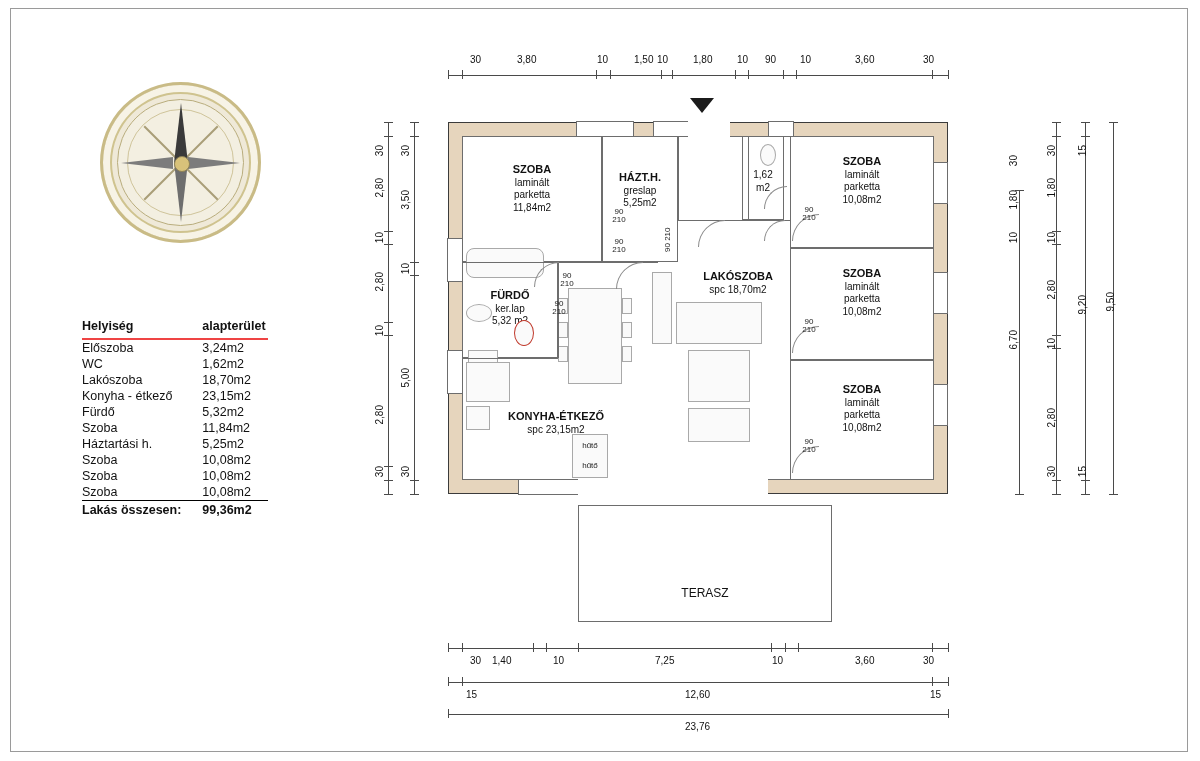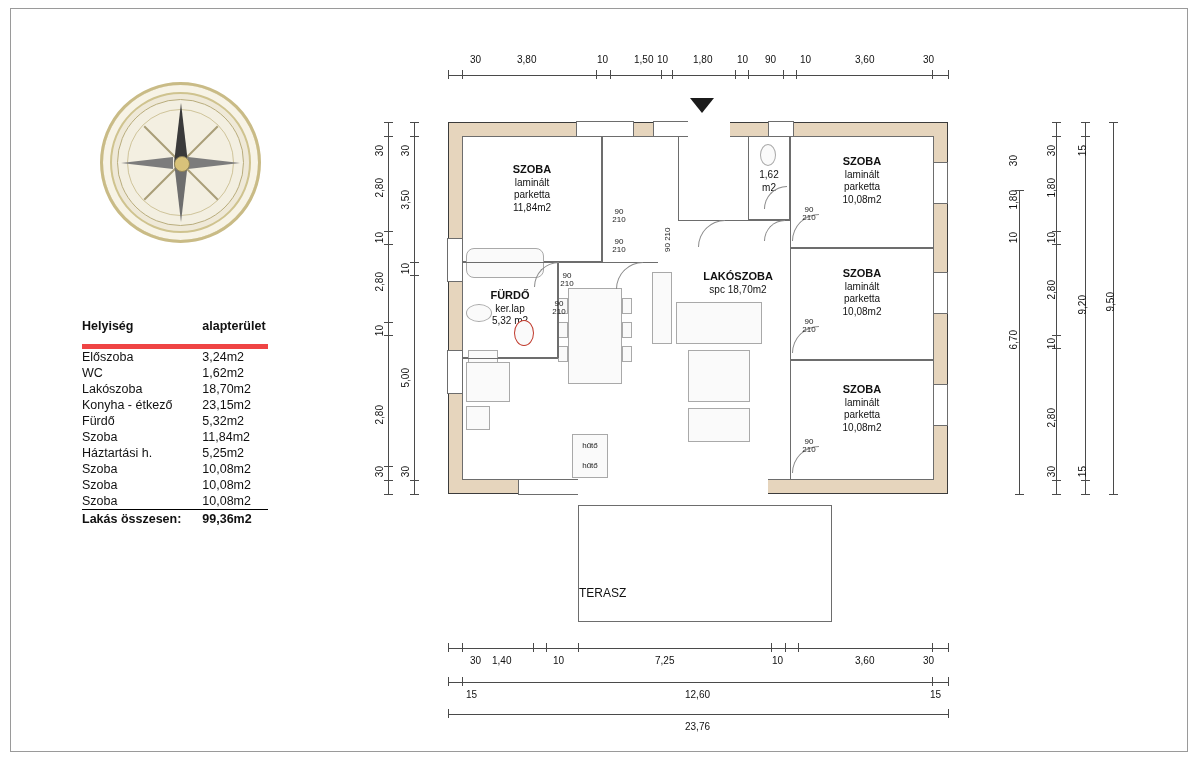--- a/index.html
+++ b/index.html
@@ -25,21 +25,21 @@
   .needle-d2{transform:translate(-1px,-52px) rotate(135deg);}
   .needle-d3{transform:translate(-1px,-52px) rotate(225deg);}
   .needle-d4{transform:translate(-1px,-52px) rotate(315deg);}
   .compass .hub{position:absolute;left:50%;top:50%;width:14px;height:14px;margin:-7px 0 0 -7px;border-radius:50%;background:#d8c27a;border:1px solid #8e8257;}
 
   
   .legend{position:absolute;left:82px;top:318px;width:186px;font-size:12.5px;color:#111;}
   .legend table{border-collapse:collapse;width:100%;}
   .legend td{padding:1px 0;white-space:nowrap;}
   .legend td.val{text-align:left;padding-left:18px;}
-  .legend .hdr td{font-weight:bold;border-bottom:5px solid #ef4444;padding-bottom:11px;}
+  .legend .hdr td{font-weight:bold;border-bottom:2px solid #ef4444;padding-bottom:5px;}
   .legend .total td{font-weight:bold;border-top:1px solid #000;padding-top:2px;}
 
   
   .plan{position:absolute;left:448px;top:122px;width:500px;height:372px;}
   .walls{position:absolute;inset:0;background:#e6d5bd;border:1px solid #3b3b3b;}
   .inner{position:absolute;left:14px;top:14px;right:14px;bottom:14px;background:#ffffff;border:1px solid #6d6d6d;}
 
   .room{position:absolute;box-sizing:border-box;border:1px solid #6d6d6d;background:#ffffff;
         font-size:10px;color:#111;text-align:center;line-height:1.25;}
   .room .nm{font-weight:bold;font-size:11px;}
@@ -59,21 +59,21 @@
   .dimv{width:1px;}
   .tick{position:absolute;width:1px;height:9px;background:#4a4a4a;}
   .tickh{position:absolute;height:1px;width:9px;background:#4a4a4a;}
   .dim{position:absolute;font-size:10px;color:#111;}
   .dimv-t{position:absolute;font-size:10px;color:#111;writing-mode:vertical-rl;transform:rotate(180deg);}
 
   .arrow-n{position:absolute;left:690px;top:98px;width:0;height:0;
      border-left:12px solid transparent;border-right:12px solid transparent;border-top:15px solid #1b1b1b;}
 
   .terasz{position:absolute;left:578px;top:505px;width:252px;height:115px;border:1px solid #6d6d6d;background:#fff;}
-  .terasz span{position:absolute;left:0;right:0;top:80px;text-align:left;font-size:12px;color:#111;}
+  .terasz span{position:absolute;left:0;right:0;top:80px;text-align:center;font-size:12px;color:#111;}
 </style>
 </head>
 <body>
 
 <div id="page">
   <div class="frame"></div>
 
   <div class="compass">
     <div class="ring"></div>
     <div class="ring2"></div>
@@ -273,23 +273,30 @@
 
     <div class="room" style="left:14px;top:14px;width:140px;height:126px;">
       <div style="margin-top:26px;">
         <div class="nm">SZOBA</div>
         <div>laminált</div>
         <div>parketta</div>
         <div>11,84m2</div>
       </div>
     </div>
 
-
-
-    <div class="room" style="left:300px;top:14px;width:42px;height:84px;">
+    <div class="room" style="left:154px;top:14px;width:76px;height:126px;">
+      <div style="margin-top:34px;">
+        <div class="nm">HÁZT.H.</div>
+        <div>greslap</div>
+        <div>5,25m2</div>
+      </div>
+    </div>
+
+
+    <div class="room" style="left:294px;top:14px;width:42px;height:84px;">
       <div style="margin-top:32px;">
         <div>1,62</div>
         <div>m2</div>
       </div>
     </div>
 
     <div class="furn round" style="left:312px;top:22px;width:16px;height:22px;"></div>
 
     <div class="room" style="left:342px;top:14px;width:144px;height:112px;">
       <div style="margin-top:18px;">
@@ -331,20 +338,27 @@
         <div class="nm">FÜRDŐ</div>
         <div>ker.lap</div>
         <div>5,32 m2</div>
       </div>
     </div>
     <div class="furn" style="left:18px;top:126px;width:78px;height:30px;border-radius:8px;"></div>
     <div class="furn round" style="left:18px;top:182px;width:26px;height:18px;"></div>
     <div class="furn round" style="left:66px;top:198px;width:20px;height:26px;border-color:#c0392b;"></div>
     <div class="furn" style="left:20px;top:228px;width:30px;height:22px;"></div>
 
+    <div class="lbl" style="left:18px;top:288px;width:180px;">
+      <b>KONYHA-ÉTKEZŐ</b>
+      <div>
+        <span>spc</span>
+        <span>23,15m2</span>
+      </div>
+    </div>
     <div class="furn" style="left:18px;top:284px;width:24px;height:24px;"></div>
     <div class="furn" style="left:18px;top:240px;width:44px;height:40px;"></div>
     <div class="furn" style="left:124px;top:312px;width:36px;height:44px;"></div>
     <div class="dtxt" style="left:124px;top:320px;width:36px;">hűtő</div>
     <div class="dtxt" style="left:124px;top:340px;width:36px;">hűtő</div>
 
     <div class="furn" style="left:120px;top:166px;width:54px;height:96px;"></div>
     <div class="furn" style="left:110px;top:176px;width:10px;height:16px;"></div>
     <div class="furn" style="left:110px;top:200px;width:10px;height:16px;"></div>
     <div class="furn" style="left:110px;top:224px;width:10px;height:16px;"></div>

